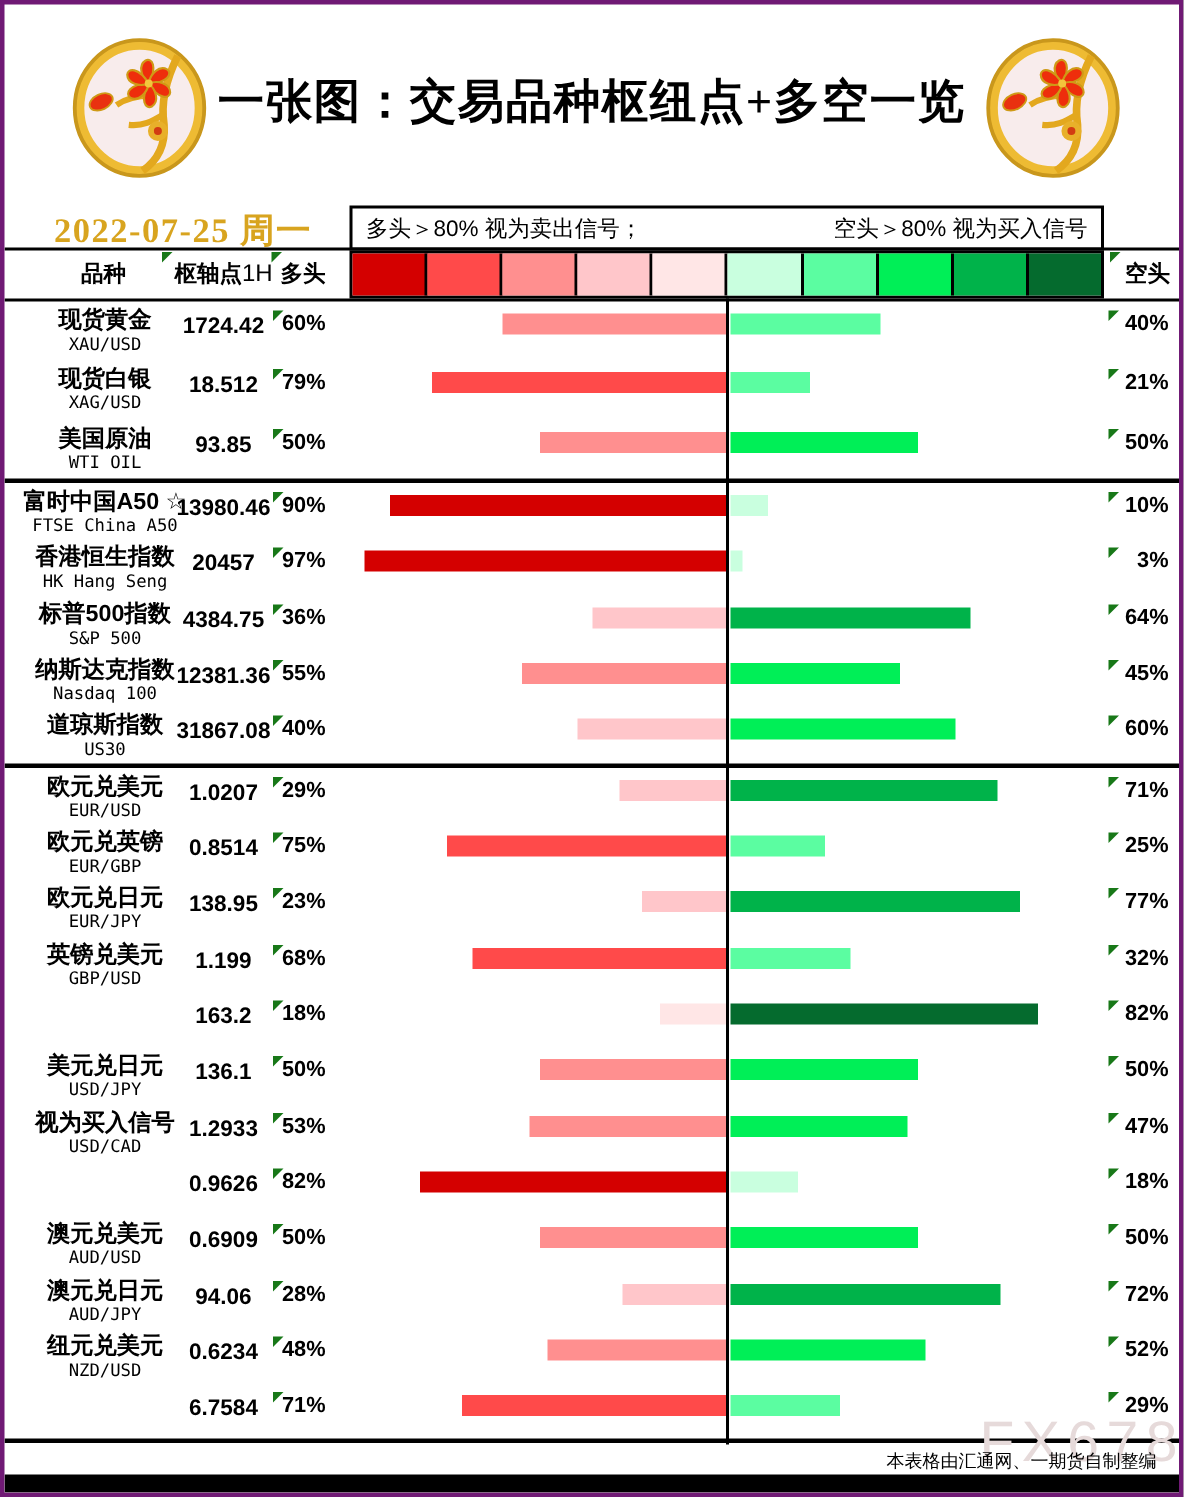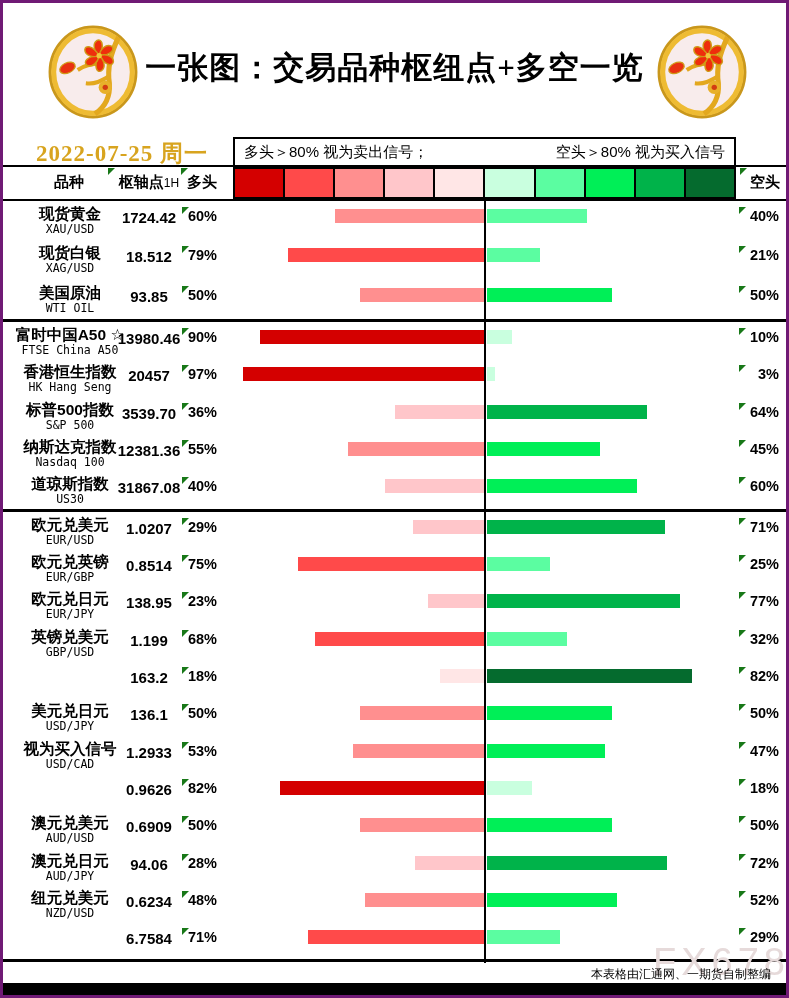--- a/index.html
+++ b/index.html
@@ -18,21 +18,21 @@
           border:2px solid #000;box-sizing:border-box;background:#fff;
           display:flex;justify-content:space-between;align-items:center;
           padding:0 9px;font-size:15px;white-space:nowrap;}
   .topline{position:absolute;top:162px;left:0;width:789px;height:2px;background:#000;}
   .hline2{position:absolute;top:196px;left:0;width:789px;height:2px;background:#000;}
   
   .thead{position:absolute;top:170px;left:0;width:789px;height:26px;font-weight:bold;font-size:15px;}
   .th{position:absolute;text-align:center;}
   .th-inst{left:0;width:132px;}
   .th-pivot{left:106px;width:80px;}
-  .th-pivot .sfx{font-weight:normal;font-size:12px;}
+  .th-pivot .sfx{font-weight:normal;font-size:16px;}
   .th-long{left:182px;width:34px;}
   .th-short{left:743px;width:38px;}
   .scale{position:absolute;top:164px;left:230px;width:503px;height:32px;
          border:2px solid #000;box-sizing:border-box;display:flex;}
   .scale .cell{flex:1;border-right:2px solid #000;}
   .scale .cell:last-child{border-right:none;}
   
   .tri{width:0;height:0;border-top:7px solid #187818;border-right:7px solid transparent;}
   .htri{position:absolute;top:165px;}
   
@@ -228,21 +228,21 @@
           <div class="bl" style="width: 242.5px; background: rgb(212, 0, 0);"></div>
           <div class="bs" style="width: 7.5px; background: rgb(201, 255, 223);"></div>
           <div class="tri st"></div>
           <div class="sp">3%</div>
         </div>
         <div class="row">
           <div class="nm">
             <div class="cn">标普500指数</div>
             <div class="en">S&amp;P 500</div>
           </div>
-          <div class="pv">3539.70</div>
+          <div class="pv">4384.75</div>
           <div class="tri lt"></div>
           <div class="lp">36%</div>
           <div class="bl" style="width: 90px; background: rgb(255, 198, 202);"></div>
           <div class="bs" style="width: 160px; background: rgb(0, 179, 74);"></div>
           <div class="tri st"></div>
           <div class="sp">64%</div>
         </div>
         <div class="row">
           <div class="nm">
             <div class="cn">纳斯达克指数</div>

